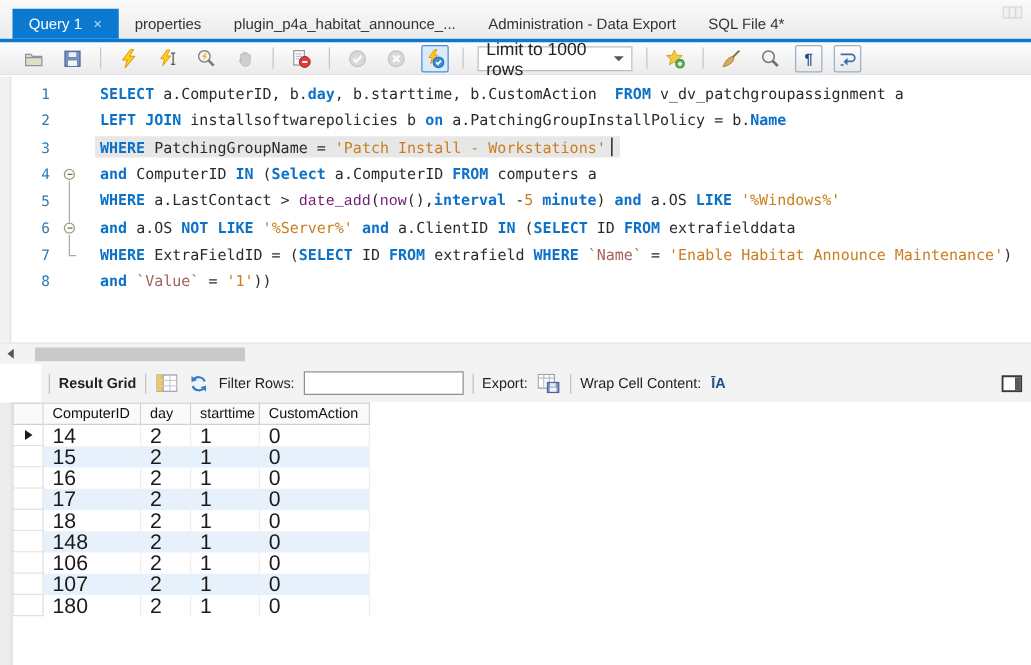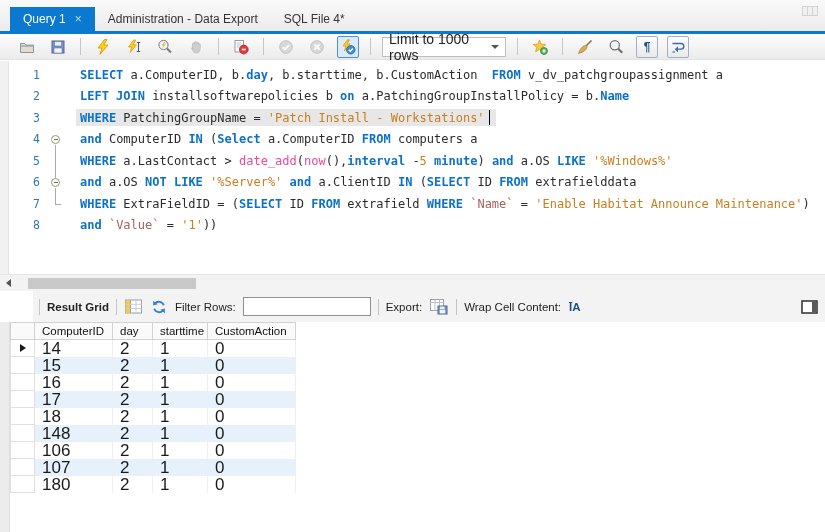--- a/index.html
+++ b/index.html
@@ -35,21 +35,21 @@
   .lines { position:absolute; top:3px; left:0; right:0; font-family:"DejaVu Sans Mono", monospace; font-size:12px; }
   .line { display:flex; height:21.5px; align-items:center; }
   .lnum { flex:0 0 40px; text-align:right; color:#3178b0; font-size:11.5px; }
   .lfold { flex:0 0 36px; position:relative; height:100%; }
   .lcode { white-space:pre; padding:1px 6px 1px 4px; }
   .line.hl .lcode { background:#e7e7e7; }
   .tk-kw { color:#0d72c7; font-weight:bold; }
   .tk-pl { color:#2b2b2b; }
   .tk-str { color:#ca7e1f;text-align:center; }
   .tk-num { color:#ca7e1f; }
-  .tk-fn { color:#ec4899; }
+  .tk-fn { color:#701a75;font-family:Liberation Mono, monospace; }
   .tk-bt { color:#a4635c; }
   .caret { display:inline-block; width:1px; height:15px; background:#000; margin-left:4px; vertical-align:-3px; }
   .fcircle { position:absolute; left:11px; top:6px; width:9px; height:9px; border:1px solid #9a9a7e;
              background:#fcfcf6; border-radius:50%; }
   .fcircle::after { content:""; position:absolute; left:1.5px; right:1.5px; top:3.5px; height:1px; background:#6d6d55; }
   .fline { position:absolute; left:15px; width:1px; background:#ababab; }
   .fline.below { top:16px; bottom:0; }
   .fline.above { top:0; height:6px; }
   .fline.full { top:0; bottom:0; }
   .fline.half { top:0; height:11px; }
@@ -94,20 +94,26 @@
 </head>
 <body>
 
 <div class="tabstrip">
   <div class="tabs">
       <div class="tab active">
         <span>Query 1</span>
         <span class="close">×</span>
       </div>
       <div class="tab">
+        <span>properties</span>
+      </div>
+      <div class="tab">
+        <span>plugin_p4a_habitat_announce_...</span>
+      </div>
+      <div class="tab">
         <span>Administration - Data Export</span>
       </div>
       <div class="tab">
         <span>SQL File 4*</span>
       </div>
     </div>
   <span class="corner-icon">
     <svg width="16" height="10" viewBox="0 0 16 10" opacity="0.5">
         <rect x="0.5" y="0.5" width="15" height="9" fill="#ededed" stroke="#b4b4b4"></rect>
         <line x1="5.5" y1="0.5" x2="5.5" y2="9.5" stroke="#b4b4b4"></line>

